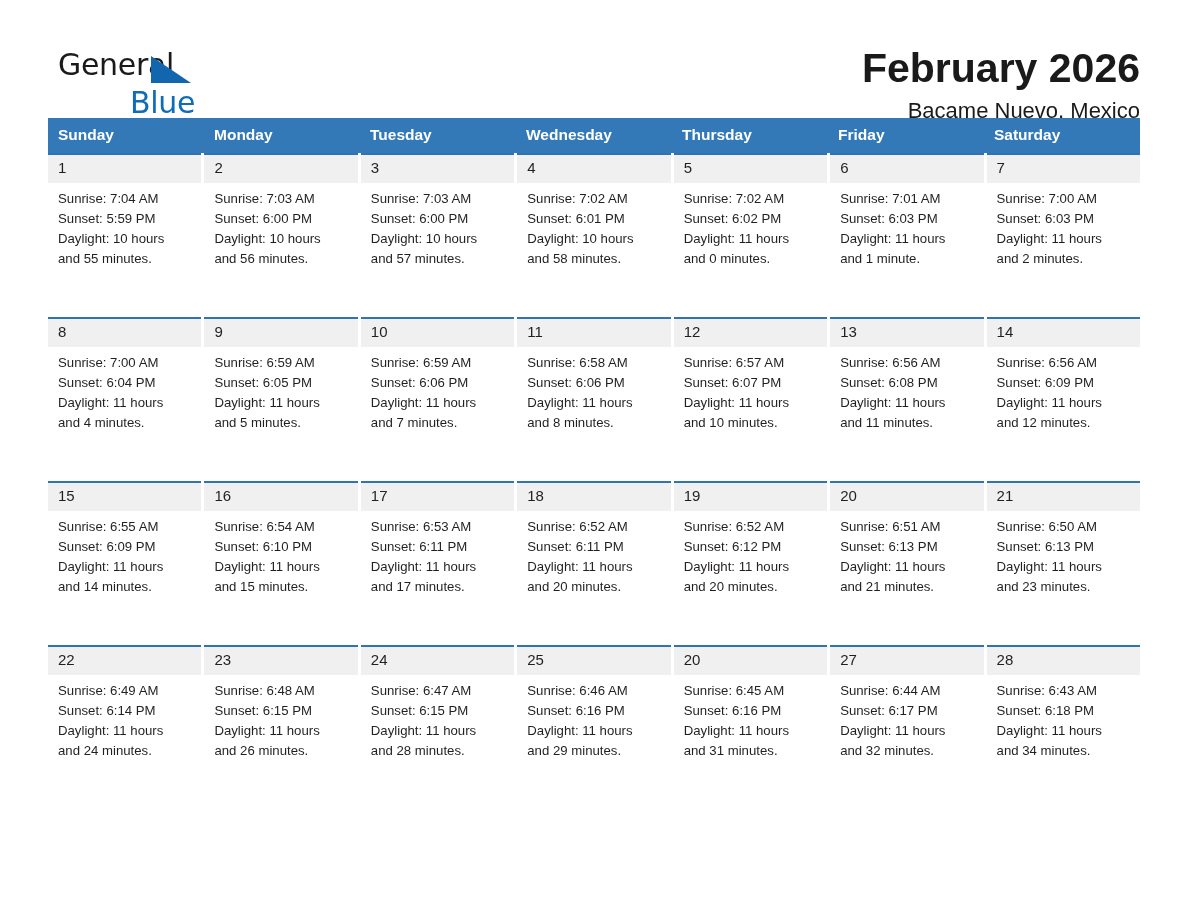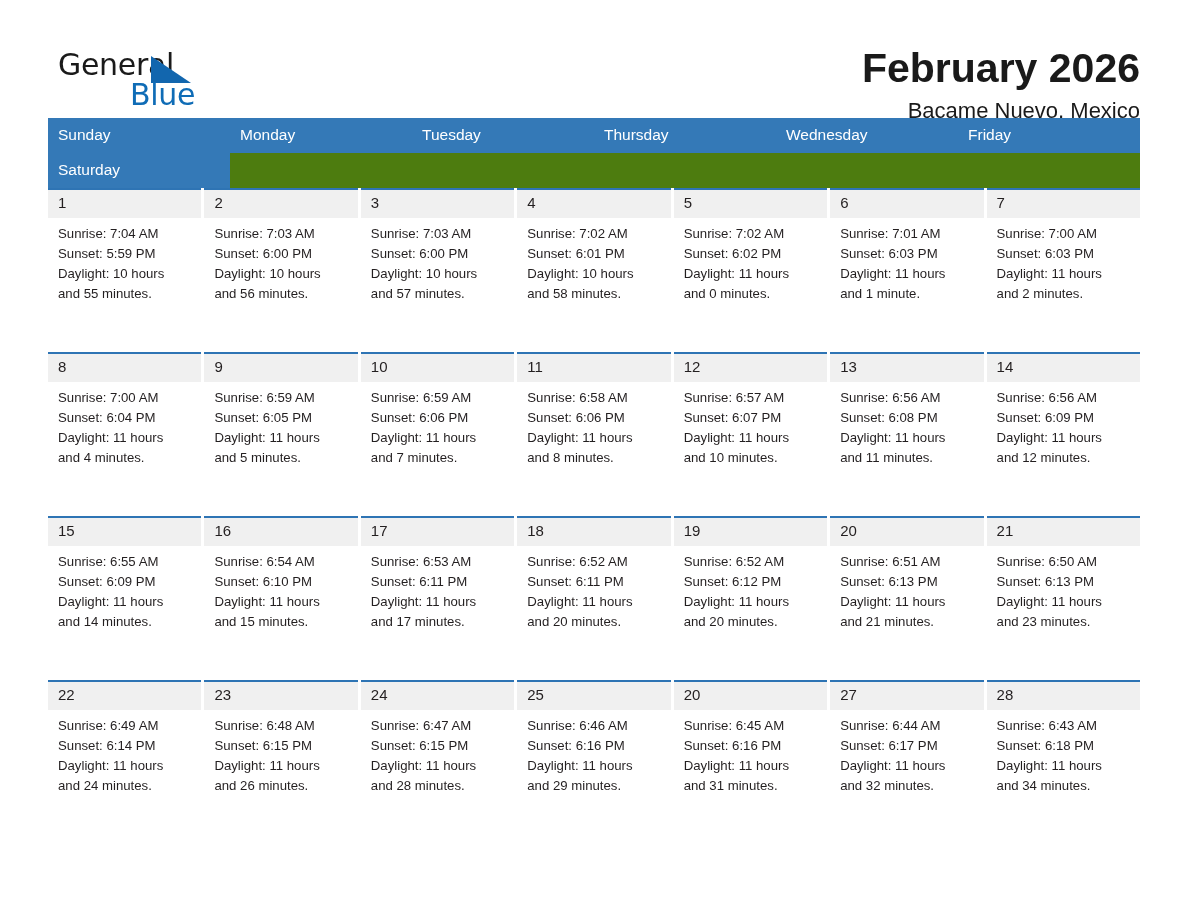--- a/index.html
+++ b/index.html
@@ -54,21 +54,21 @@
     left: 103px;
     top: 12px;
     width: 0;
     height: 0;
     border-left: 40px solid #1266ae;
     border-top: 27px solid transparent;
   }
   .brand-blue {
     position: absolute;
     left: 82px;
-    top: 36px;
+    top: 44px;
     font-size: 30px;
     letter-spacing: -0.3px;
     color: #0f6cb6;
     font-family: "DejaVu Sans", sans-serif;
     font-weight: 400;
   }
   .title-block {
     text-align: right;
     padding-top: 2px;
   }
@@ -86,22 +86,23 @@
     line-height: 1.5;
     margin-top: 2px;
   }
 
   
   .calendar {
     margin-top: 14px;
   }
   .weekday-row {
     display: grid;
-    grid-template-columns: repeat(6, 1fr);
+    grid-template-columns: repeat(7, 1fr);
     background: #4d7c0f;
+    font-weight: bold;
   }
   .weekday {
     background: #3479b7;
     color: #ffffff;
     font-size: 15.5px;
     padding: 8px 0 9px 10px;
     box-sizing: border-box;
     border-right: 1px solid #3479b7;
   }
   .weekday:last-child { border-right: none; }
@@ -154,22 +155,22 @@
     </div>
 
   </div>
 
   <div class="calendar">
 
     <div class="weekday-row">
       <div class="weekday">Sunday</div>
       <div class="weekday">Monday</div>
       <div class="weekday">Tuesday</div>
+      <div class="weekday">Wednesday</div>
       <div class="weekday">Thursday</div>
-      <div class="weekday">Wednesday</div>
       <div class="weekday">Friday</div>
       <div class="weekday">Saturday</div>
     </div>
 
     <div class="week-row first">
       <div class="day-cell">
         <div class="day-number">1</div>
         <div class="day-info">
           <div>Sunrise: 7:04 AM</div>
           <div>Sunset: 5:59 PM</div>

